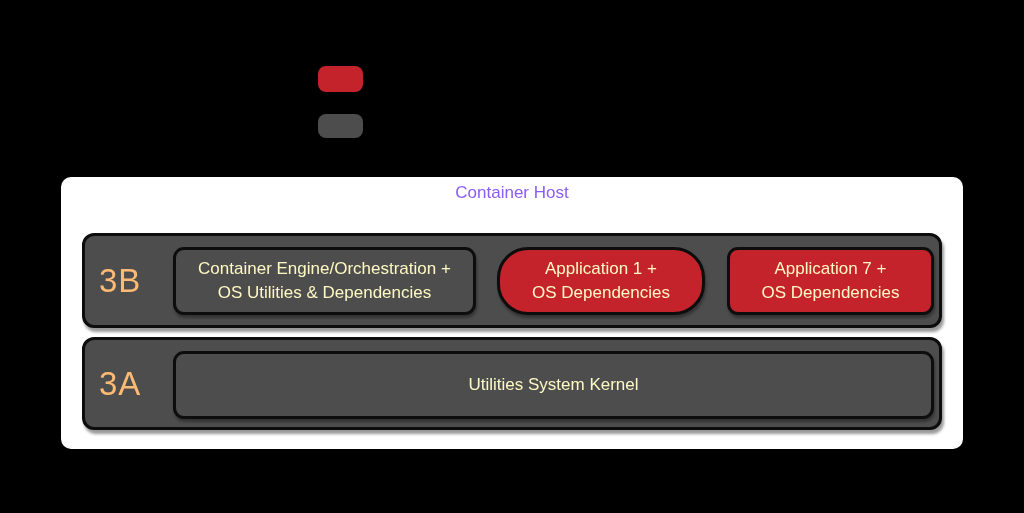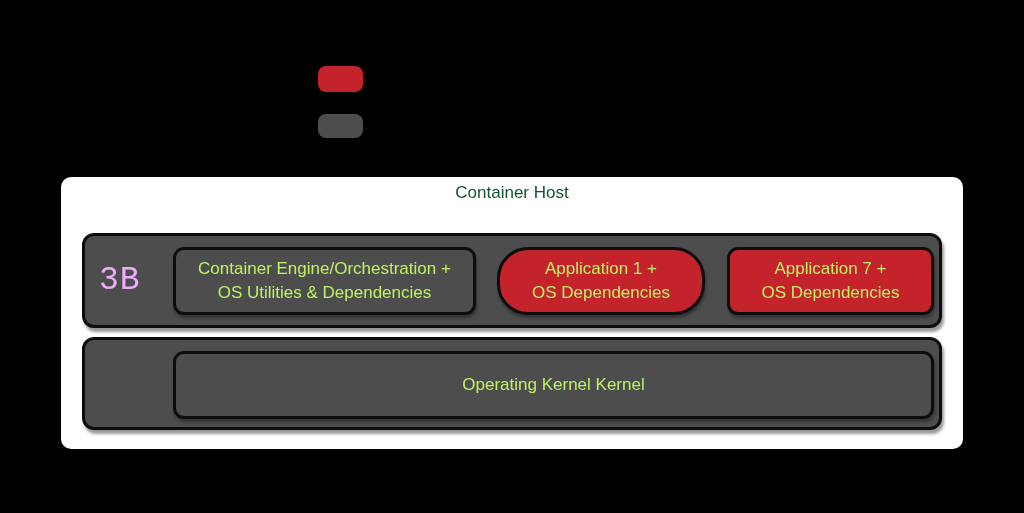--- a/index.html
+++ b/index.html
@@ -19,44 +19,44 @@
 
   
   .host {
     position: absolute; left: 61px; top: 177px;
     width: 902px; height: 272px;
     background: #FFFFFF; border-radius: 10px;
     box-sizing: border-box;
   }
   .host-title {
     position: absolute; left: 0; top: 6px; width: 100%;
-    text-align: center; color: #14532d; font-size: 17px; line-height: 20px;
+    text-align: center; color: #8b5cf6; font-size: 17px; line-height: 20px;
   }
 
   
   .layer-row {
     position: absolute; left: 21px; width: 860px;
     background: #4D4D4D; border: 3px solid #0D0D0D; border-radius: 12px;
     box-sizing: border-box;
     box-shadow: 2px 4px 3px rgba(0,0,0,0.40);
   }
   .layer-row.row-3b { top: 56px;  height: 95px; }
   .layer-row.row-3a { top: 160px; height: 93px; }
 
   .layer-label {
     position: absolute; left: 14px; top: 0; height: 100%;
     display: flex; align-items: center;
-    color: #f0abfc; font-size: 33px; letter-spacing: 1px; font-family: Liberation Mono, monospace;
+    color: #fdba74; font-size: 33px; letter-spacing: 1px;
   }
 
   .node {
     position: absolute; box-sizing: border-box;
     border: 3px solid #0D0D0D; border-radius: 11px;
     display: flex; align-items: center; justify-content: center;
-    text-align: center; color: #bef264; font-size: 17px; line-height: 24px;
+    text-align: center; color: #fef9c3; font-size: 17px; line-height: 24px;
     white-space: pre-line;
     box-shadow: 1px 3px 3px rgba(0,0,0,0.35);
   }
   .node.gray { background: #4D4D4D; }
   .node.red  { background: #C4232C; }
 
   .node.engine { left: 88px;  top: 11px; width: 303px; height: 68px; }
   .node.app1   { left: 412px; top: 11px; width: 208px; height: 68px; border-radius: 31px; }
   .node.app2   { left: 642px; top: 11px; width: 207px; height: 68px; }
   .node.kernel { left: 88px;  top: 11px; width: 761px; height: 68px; }
@@ -77,17 +77,18 @@
       <div class="layer-label">3B</div>
       <div class="node gray engine">Container Engine/Orchestration +
 OS Utilities &amp; Dependencies</div>
       <div class="node red app1">Application 1 +
 OS Dependencies</div>
       <div class="node red app2">Application 7 +
 OS Dependencies</div>
     </div>
 
     <div class="layer-row row-3a">
-      <div class="node gray kernel">Operating Kernel Kernel</div>
+      <div class="layer-label">3A</div>
+      <div class="node gray kernel">Utilities System Kernel</div>
     </div>
 
   </div>
 </div>
 
 </body></html>

